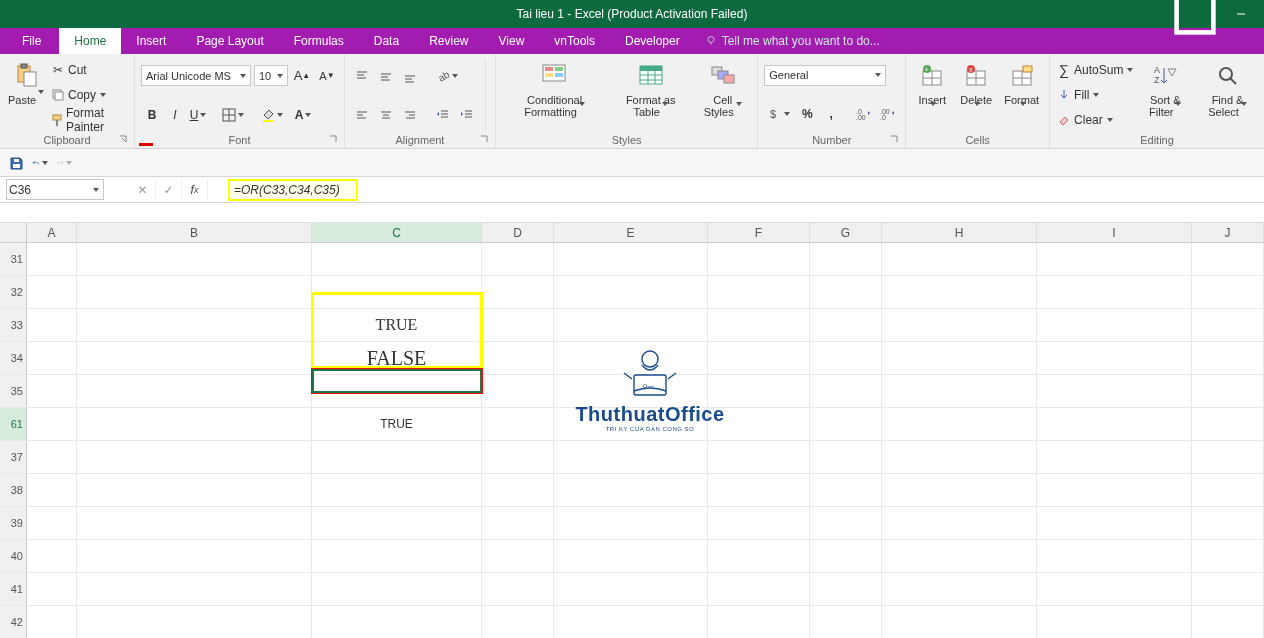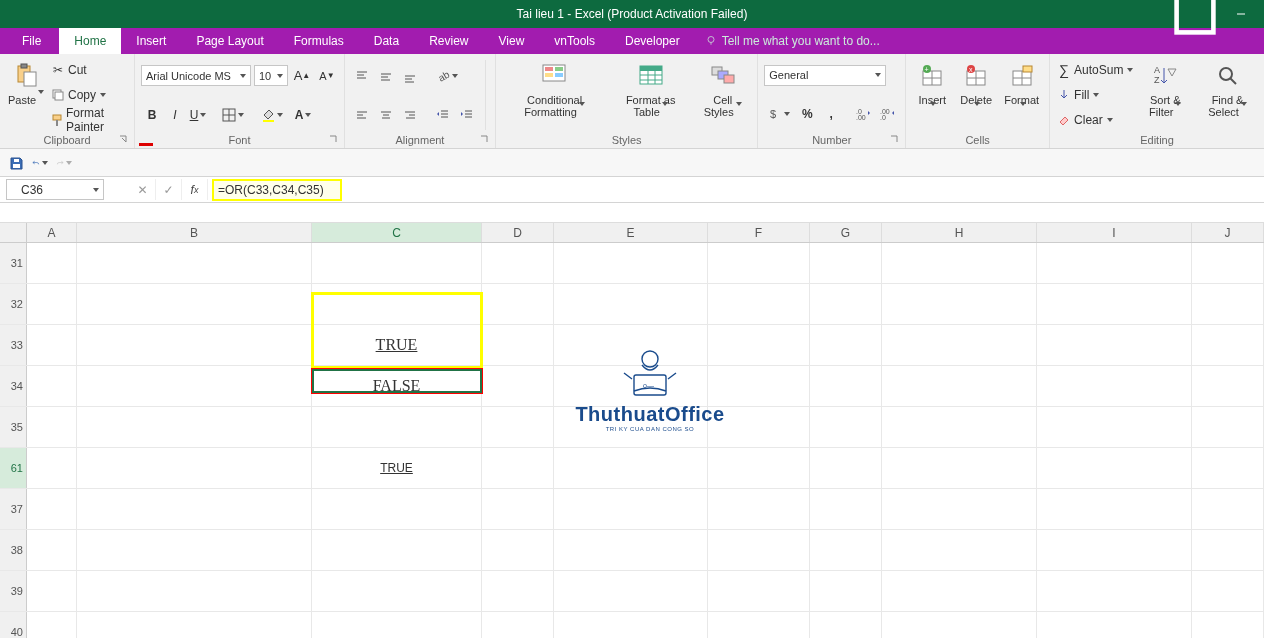--- a/index.html
+++ b/index.html
@@ -38,40 +38,40 @@
 .icon-btn.wdrop { width: 30px; }
 .sep-v { width:1px; background:#e0e0e0; margin:2px 3px; }
 .dd-caret { width:0; height:0; border-left:3px solid transparent; border-right:3px solid transparent; border-top:4px solid #555; margin-left:2px; }
 
 
 .qat { height: 28px; background: #f7f7f7; border-bottom: 1px solid #d4d4d4; display: flex; align-items: center; padding-left: 8px; gap: 8px; }
 .qat .ico { width:16px; height:16px; display:flex; align-items:center; justify-content:center; }
 
 
 .fbar-row { height: 26px; border-bottom: 1px solid #d4d4d4; display: flex; align-items: center; background:#fff; }
-.namebox { width: 98px; height: 21px; border: 1px solid #c6c6c6; margin-left: 6px; display: flex; align-items: center; padding-left: 14px; font-size: 12px; background:#fff; position:relative; }
+.namebox { width: 98px; height: 21px; border: 1px solid #c6c6c6; margin-left: 6px; display: flex; align-items: center; padding-left: 2px; font-size: 12px; background:#fff; position:relative; }
 .namebox::after { content:""; position:absolute; right:4px; top:50%; transform:translateY(-50%); border-left:3px solid transparent; border-right:3px solid transparent; border-top:4px solid #555; }
 .fbar-btns { display: flex; margin-left: 26px; gap:0; }
 .fbar-btn { width: 26px; height: 21px; display: flex; align-items: center; justify-content: center; color:#999; border-right:1px solid #eee; }
-.fbar-input-wrap { flex:1; display:flex; align-items:center; margin-left:4px; position:relative; height:26px; }
+.fbar-input-wrap { flex:1; display:flex; align-items:center; margin-left:20px; position:relative; height:26px;font-style:italic; }
 .fbar-highlight { position:absolute; left:0; top:2px; height:22px; border:2px solid #ffff00; background:rgba(255,255,0,0.08); padding:0 4px; display:flex; align-items:center; font-size:12px; width:130px; }
 .spacer-row { height:20px; background:#fff; border-bottom:1px solid #ddd; }
 
 
 .grid-wrap { position: relative; background:#fff; flex:1; height: calc(638px - 28px - 26px - 95px - 28px - 26px - 20px); overflow:hidden; }
 .col-headers { display:flex; height:20px; background:#f0f0f0; border-bottom:1px solid #ccc; position:sticky; top:0; }
 .corner { width:27px; border-right:1px solid #ccc; background:#f0f0f0; }
 .col-h { border-right:1px solid #ddd; display:flex; align-items:center; justify-content:center; font-size:12px; color:#555; background:#f0f0f0; }
 .col-h.sel { background:#d6ebdb; color:#217346; }
 .rows { }
-.row { display:flex; height:41px; border-bottom:1px solid #e8e8e8; }
+.row { display:flex; height:33px; border-bottom:1px solid #e8e8e8; }
 .row-h { width:27px; background:#f0f0f0; border-right:1px solid #ccc; display:flex; align-items:center; justify-content:flex-end; padding-right:3px; font-size:11px; color:#555; }
 .row-h.sel { background:#d6ebdb; color:#217346; }
 .cell { border-right:1px solid #e8e8e8; display:flex; align-items:center; padding:0 4px; font-size:12px; }
-.cell.center { justify-content:center;text-decoration:underline; }
+.cell.center { justify-content:center; }
 .wA{width:50px;} .wB{width:235px;} .wC{width:170px;} .wD{width:72px;} .wE{width:154px;} .wF{width:102px;} .wG{width:72px;} .wH{width:155px;} .wI{width:155px;} .wJ{width:72px;}
 
 
 .yellow-box { position:absolute; border:3px solid #ffff00; pointer-events:none; }
 .red-box { position:absolute; border:3px solid #ff0000; pointer-events:none; }
 .active-cell-border { position:absolute; border:2px solid #217346; pointer-events:none; }
 
 
 .watermark { position:absolute; color:#1a4b8c; text-align:center; pointer-events:none; }
 .watermark .big { font-size:20px; font-weight:bold; letter-spacing:0.5px; }
@@ -563,21 +563,21 @@
         <div class="cell wF"></div>
         <div class="cell wG"></div>
         <div class="cell wH"></div>
         <div class="cell wI"></div>
         <div class="cell wJ"></div>
       </div>
       <div class="row">
         <div class="row-h">34</div>
         <div class="cell wA"></div>
         <div class="cell wB"></div>
-        <div class="cell wC center" style="font-family: Georgia, serif; font-size: 16px;">FALSE</div>
+        <div class="cell wC center" style="font-family: Georgia, serif; font-size: 20px;">FALSE</div>
         <div class="cell wD"></div>
         <div class="cell wE"></div>
         <div class="cell wF"></div>
         <div class="cell wG"></div>
         <div class="cell wH"></div>
         <div class="cell wI"></div>
         <div class="cell wJ"></div>
       </div>
       <div class="row">
         <div class="row-h">35</div>

